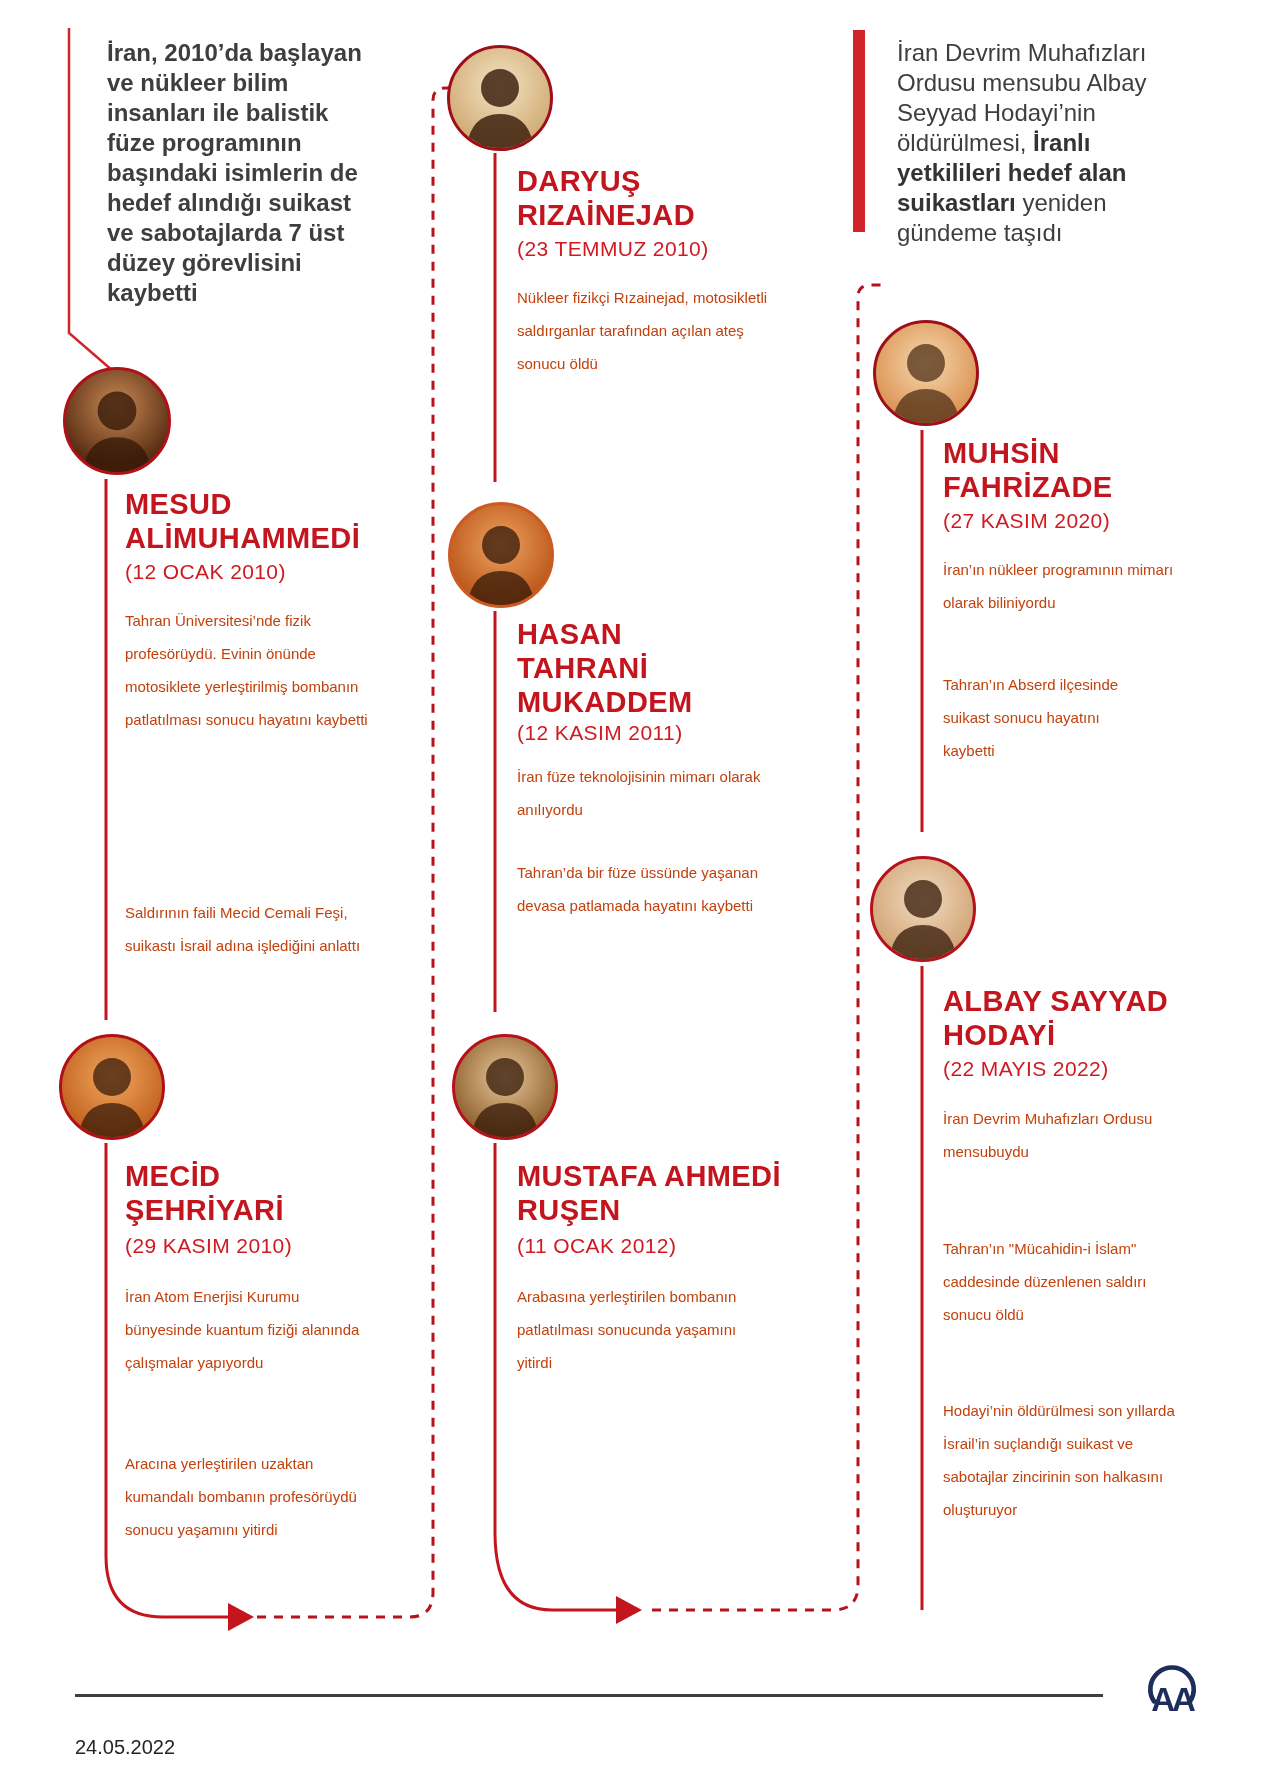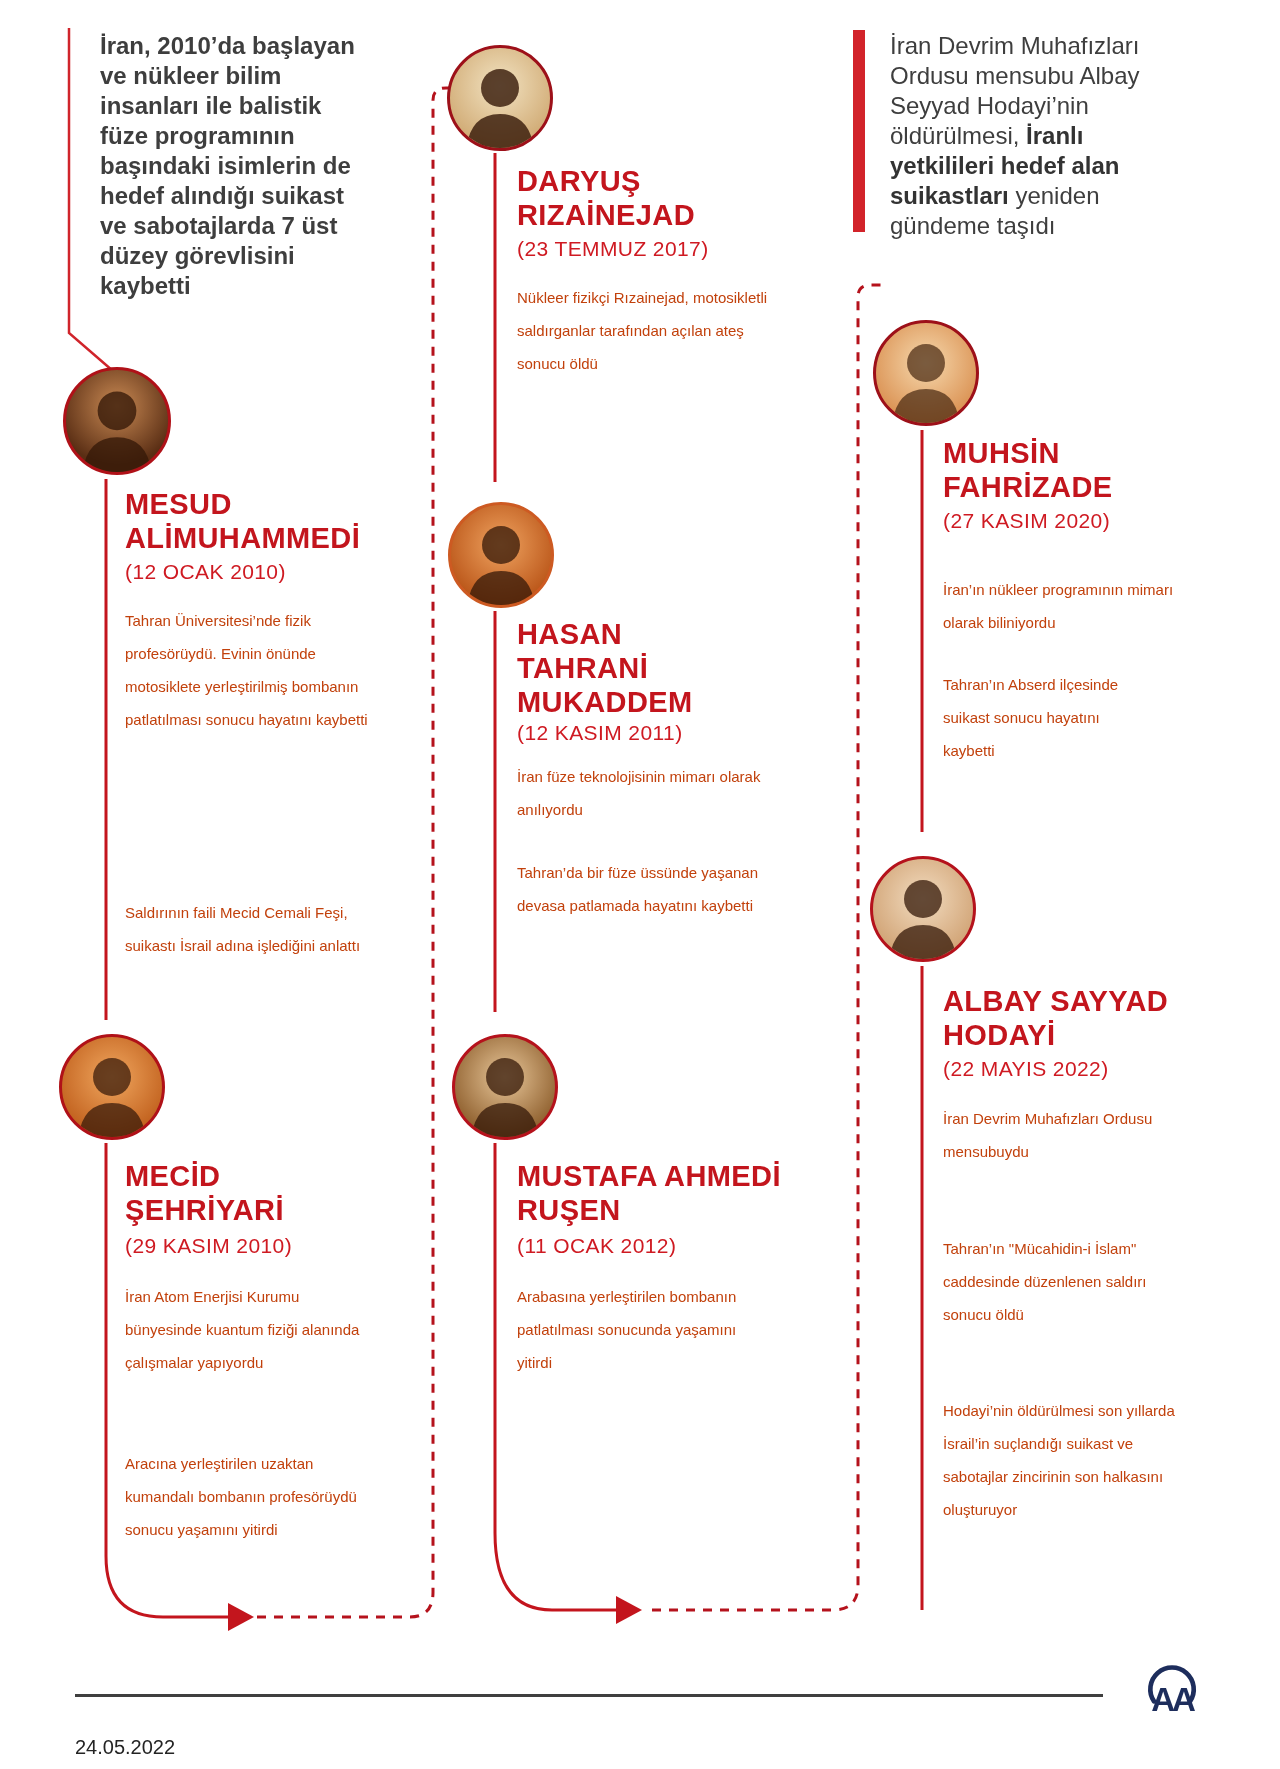--- a/index.html
+++ b/index.html
@@ -2,21 +2,21 @@
 <html><head>
 <meta charset="utf-8">
 <style>
   html,body{margin:0;padding:0;background:#ffffff;}
   .canvas{
     position:relative;width:1280px;height:1769px;background:#ffffff;overflow:hidden;
     font-family:"Liberation Sans","DejaVu Sans",sans-serif;
   }
   .abs{position:absolute;}
   svg.lines{position:absolute;left:0;top:0;z-index:1;}
-  .intro{font-size:24px;line-height:30px;color:#3e3e3e;z-index:3;margin:5px;}
+  .intro{font-size:24px;line-height:30px;color:#3e3e3e;z-index:3;margin:12px;}
   .intro-left{font-weight:600;}
   .intro-right{font-weight:400;}
   .intro-right b{font-weight:700;color:#333;}
   .accent-bar{background:#d2232a;z-index:2;}
   .avatar{
     border-radius:50%;overflow:hidden;z-index:4;box-sizing:border-box;
   }
   .avatar svg{display:block;width:100%;height:100%;}
   .person-name{
     margin:0;color:#c3151d;font-weight:700;font-size:29px;line-height:34px;
@@ -119,35 +119,35 @@
   <div class="abs person-date" style="left:125px;top:559px;">(12 OCAK 2010)</div>
   <p class="abs person-p" style="left:125px;top:604px;width:258px;">Tahran Üniversitesi’nde fizik profesörüydü. Evinin önünde motosiklete yerleştirilmiş bombanın patlatılması sonucu hayatını kaybetti</p>
   <p class="abs person-p" style="left:125px;top:896px;width:258px;">Saldırının faili Mecid Cemali Feşi, suikastı İsrail adına işlediğini anlattı</p>
 
   <h2 class="abs person-name" style="left:125px;top:1159px;width:258px;">MECİD ŞEHRİYARİ</h2>
   <div class="abs person-date" style="left:125px;top:1233px;">(29 KASIM 2010)</div>
   <p class="abs person-p" style="left:125px;top:1280px;width:252px;">İran Atom Enerjisi Kurumu bünyesinde kuantum fiziği alanında çalışmalar yapıyordu</p>
   <p class="abs person-p" style="left:125px;top:1447px;width:252px;">Aracına yerleştirilen uzaktan kumandalı bombanın profesörüydü sonucu yaşamını yitirdi</p>
 
   <h2 class="abs person-name" style="left:517px;top:164px;width:240px;">DARYUŞ RIZAİNEJAD</h2>
-  <div class="abs person-date" style="left:517px;top:236px;">(23 TEMMUZ 2017)</div>
+  <div class="abs person-date" style="left:517px;top:236px;">(23 TEMMUZ 2010)</div>
   <p class="abs person-p" style="left:517px;top:281px;width:268px;">Nükleer fizikçi Rızainejad, motosikletli saldırganlar tarafından açılan ateş sonucu öldü</p>
 
   <h2 class="abs person-name" style="left:517px;top:617px;width:190px;">HASAN TAHRANİ MUKADDEM</h2>
   <div class="abs person-date" style="left:517px;top:720px;">(12 KASIM 2011)</div>
   <p class="abs person-p" style="left:517px;top:856px;width:262px;">Tahran’da bir füze üssünde yaşanan devasa patlamada hayatını kaybetti</p>
   <p class="abs person-p" style="left:517px;top:760px;width:268px;">İran füze teknolojisinin mimarı olarak anılıyordu</p>
 
   <h2 class="abs person-name" style="left:517px;top:1159px;width:264px;">MUSTAFA AHMEDİ RUŞEN</h2>
   <div class="abs person-date" style="left:517px;top:1233px;">(11 OCAK 2012)</div>
   <p class="abs person-p" style="left:517px;top:1280px;width:258px;">Arabasına yerleştirilen bombanın patlatılması sonucunda yaşamını yitirdi</p>
 
   <h2 class="abs person-name" style="left:943px;top:436px;width:210px;">MUHSİN FAHRİZADE</h2>
   <div class="abs person-date" style="left:943px;top:508px;">(27 KASIM 2020)</div>
-  <p class="abs person-p" style="left:943px;top:553px;width:252px;margin-top:20px;">İran’ın nükleer programının mimarı olarak biliniyordu</p>
+  <p class="abs person-p" style="left:943px;top:553px;width:252px;">İran’ın nükleer programının mimarı olarak biliniyordu</p>
   <p class="abs person-p" style="left:943px;top:668px;width:200px;">Tahran’ın Abserd ilçesinde suikast sonucu hayatını kaybetti</p>
 
   <h2 class="abs person-name" style="left:943px;top:984px;width:260px;">ALBAY SAYYAD HODAYİ</h2>
   <div class="abs person-date" style="left:943px;top:1056px;">(22 MAYIS 2022)</div>
   <p class="abs person-p" style="left:943px;top:1102px;width:215px;">İran Devrim Muhafızları Ordusu mensubuydu</p>
   <p class="abs person-p" style="left:943px;top:1232px;width:232px;">Tahran’ın "Mücahidin-i İslam" caddesinde düzenlenen saldırı sonucu öldü</p>
   <p class="abs person-p" style="left:943px;top:1394px;width:232px;">Hodayi’nin öldürülmesi son yıllarda İsrail’in suçlandığı suikast ve sabotajlar zincirinin son halkasını oluşturuyor</p>
 
   <div class="abs footer-line" style="left:75px;top:1694px;width:1028px;height:3px;"></div>
   <div class="abs footer-date" style="left:75px;top:1703px;margin-top:33px;">24.05.2022</div>

